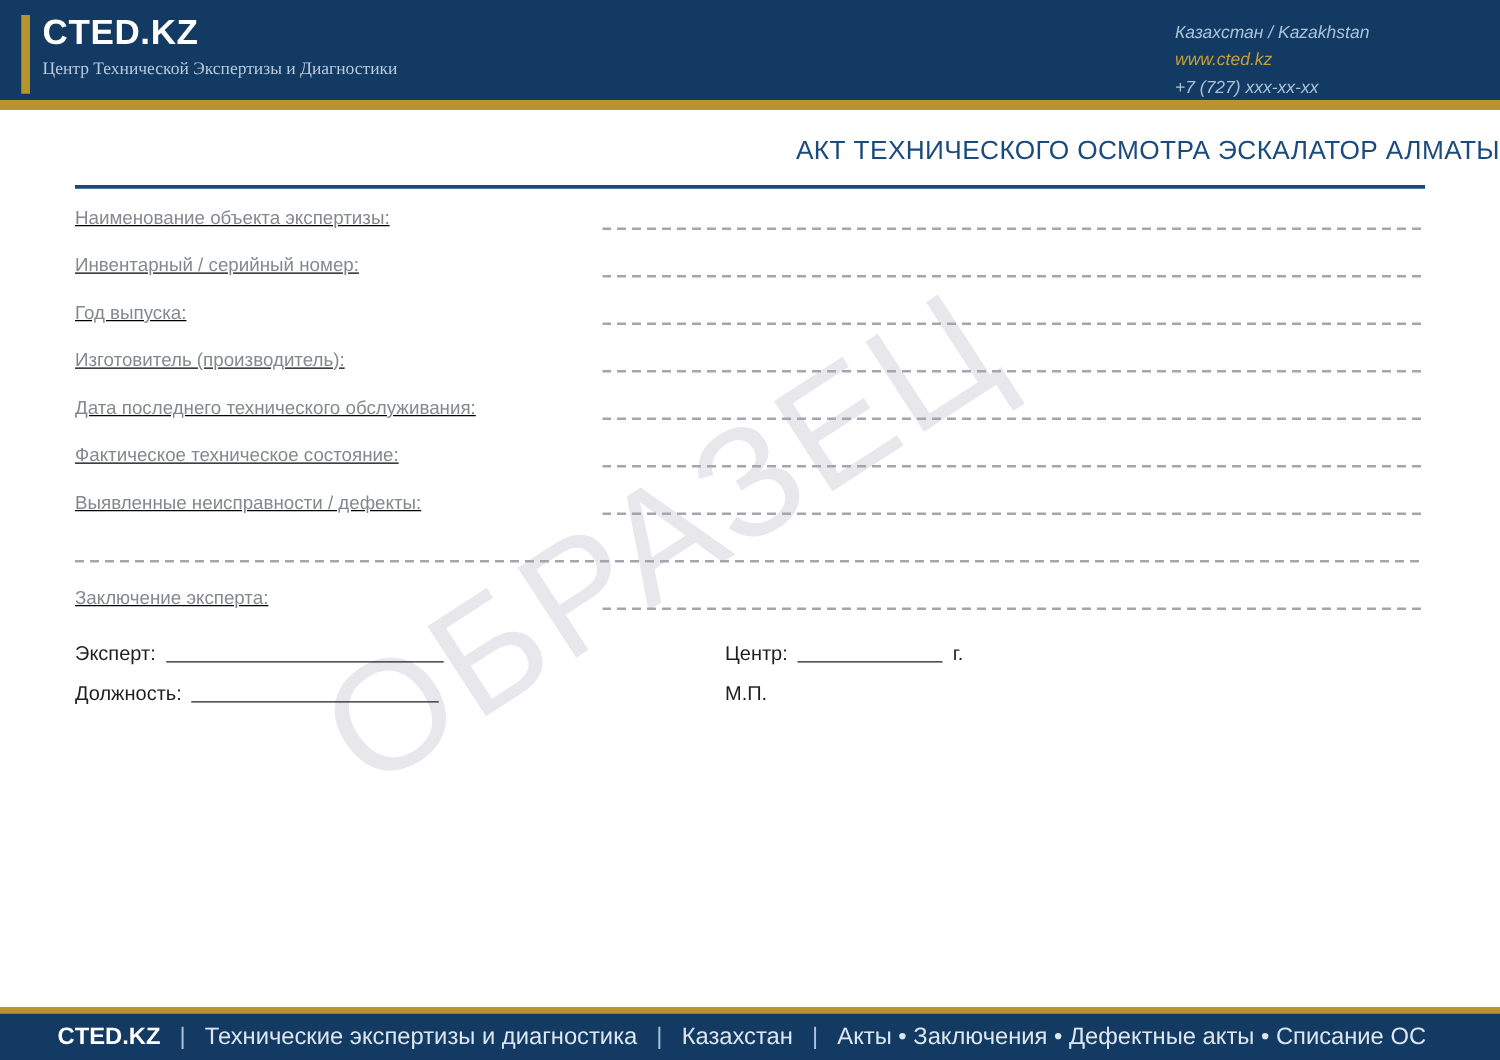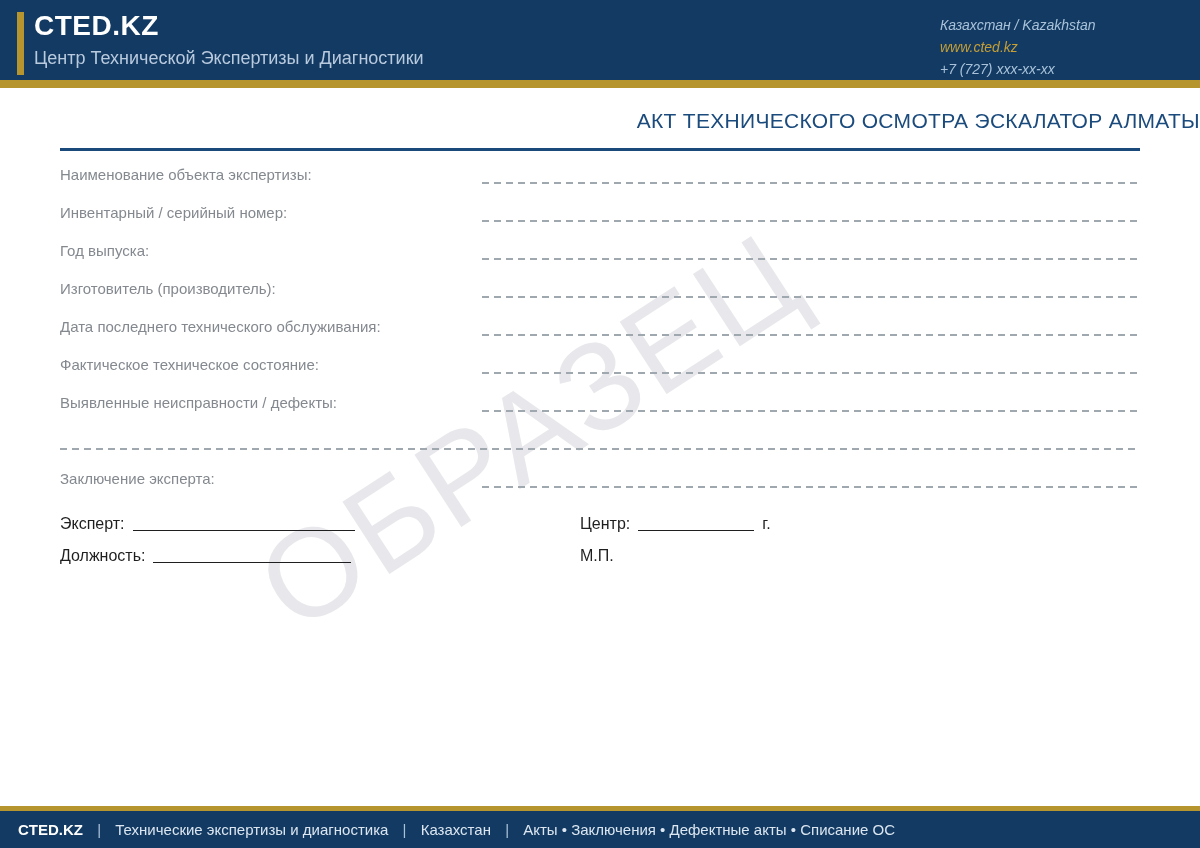--- a/index.html
+++ b/index.html
@@ -18,60 +18,60 @@
   *{margin:0;padding:0;box-sizing:border-box;}
   html,body{width:1200px;height:848px;background:#fff;}
   body{font-family:"Liberation Sans", sans-serif;}
   .page{position:relative;width:1200px;height:848px;background:#fff;overflow:hidden;}
 
   
   .header{position:relative;height:88px;background:var(--navy);border-bottom:8px solid var(--gold);z-index:2;}
   .brand-bar{position:absolute;left:17px;top:12px;width:7px;height:63px;background:var(--gold);}
   .brand-block{position:absolute;left:34px;top:9px;}
   .brand-logo{color:#ffffff;font-size:28px;font-weight:bold;letter-spacing:0.5px;line-height:34px;}
-  .brand-tagline{color:var(--tagline);font-size:18px;margin-top:5px;}
+  .brand-tagline{color:var(--tagline);font-size:14px;margin-top:5px;font-family:Liberation Serif, serif;}
   .header-contacts{position:absolute;left:940px;top:14px;font-size:14px;line-height:22px;font-style:italic;}
   .hc-country{color:var(--header-light);}
   .hc-site{color:var(--link-gold);cursor:pointer;}
   .hc-phone{color:var(--header-light);}
 
   
   .watermark{
     position:absolute;left:170px;top:345px;width:720px;height:170px;
     display:flex;align-items:center;justify-content:center;
     transform:rotate(-33deg);
     font-size:125px;font-weight:400;letter-spacing:4px;
     color:var(--watermark);z-index:0;user-select:none;white-space:nowrap;
   }
 
   
   .doc{position:relative;z-index:1;}
   .doc-title{margin-top:21px;text-align:right;color:var(--title-blue);font-size:21px;font-weight:500;letter-spacing:0.3px;}
   .doc-rule{height:3px;background:#1a4a7c;margin:15px 60px 0 60px;}
 
-  .form{margin-top:14px;padding:0 60px;}
+  .form{margin-top:14px;padding:0 60px;text-decoration:underline;}
   .form-row{display:flex;height:38px;}
   .form-label{width:422px;flex:0 0 422px;font-size:15px;color:var(--label-gray);padding-top:1px;}
   .form-line{flex:1;height:2px;margin-top:17px;
     background:repeating-linear-gradient(to right,var(--dash-gray) 0 7px,transparent 7px 12px);}
 
   
   .sign{padding:0 60px;margin-top:8px;font-size:16px;color:var(--ink);}
   .sign-row{display:flex;align-items:baseline;height:32px;}
   .sign-left{width:520px;flex:0 0 520px;display:flex;align-items:baseline;}
   .sign-right{display:flex;align-items:baseline;}
   .sline{display:inline-block;height:1px;border-bottom:1.5px solid var(--ink);margin-left:8px;transform:translateY(2px);}
   .sline.expert{width:222px;}
   .sline.position{width:198px;}
   .sline.date{width:116px;margin-right:8px;}
 
   
   .footer{position:absolute;left:0;bottom:0;width:1200px;height:42px;background:var(--navy);
     border-top:5px solid var(--gold);z-index:2;display:flex;align-items:center;}
-  .footer-inner{padding-left:18px;font-size:15px;color:var(--footer-text);white-space:nowrap;text-align:right;}
+  .footer-inner{padding-left:46px;font-size:19px;color:var(--footer-text);white-space:nowrap;text-align:right;}
   .footer-inner .fbrand{font-weight:bold;color:#ffffff;}
   .fsep{margin:0 10px;color:var(--header-light);}
 </style>
 </head>
 <body>
 
 <div class="page">
 
   <div class="header">
     <div class="brand-bar"></div>

